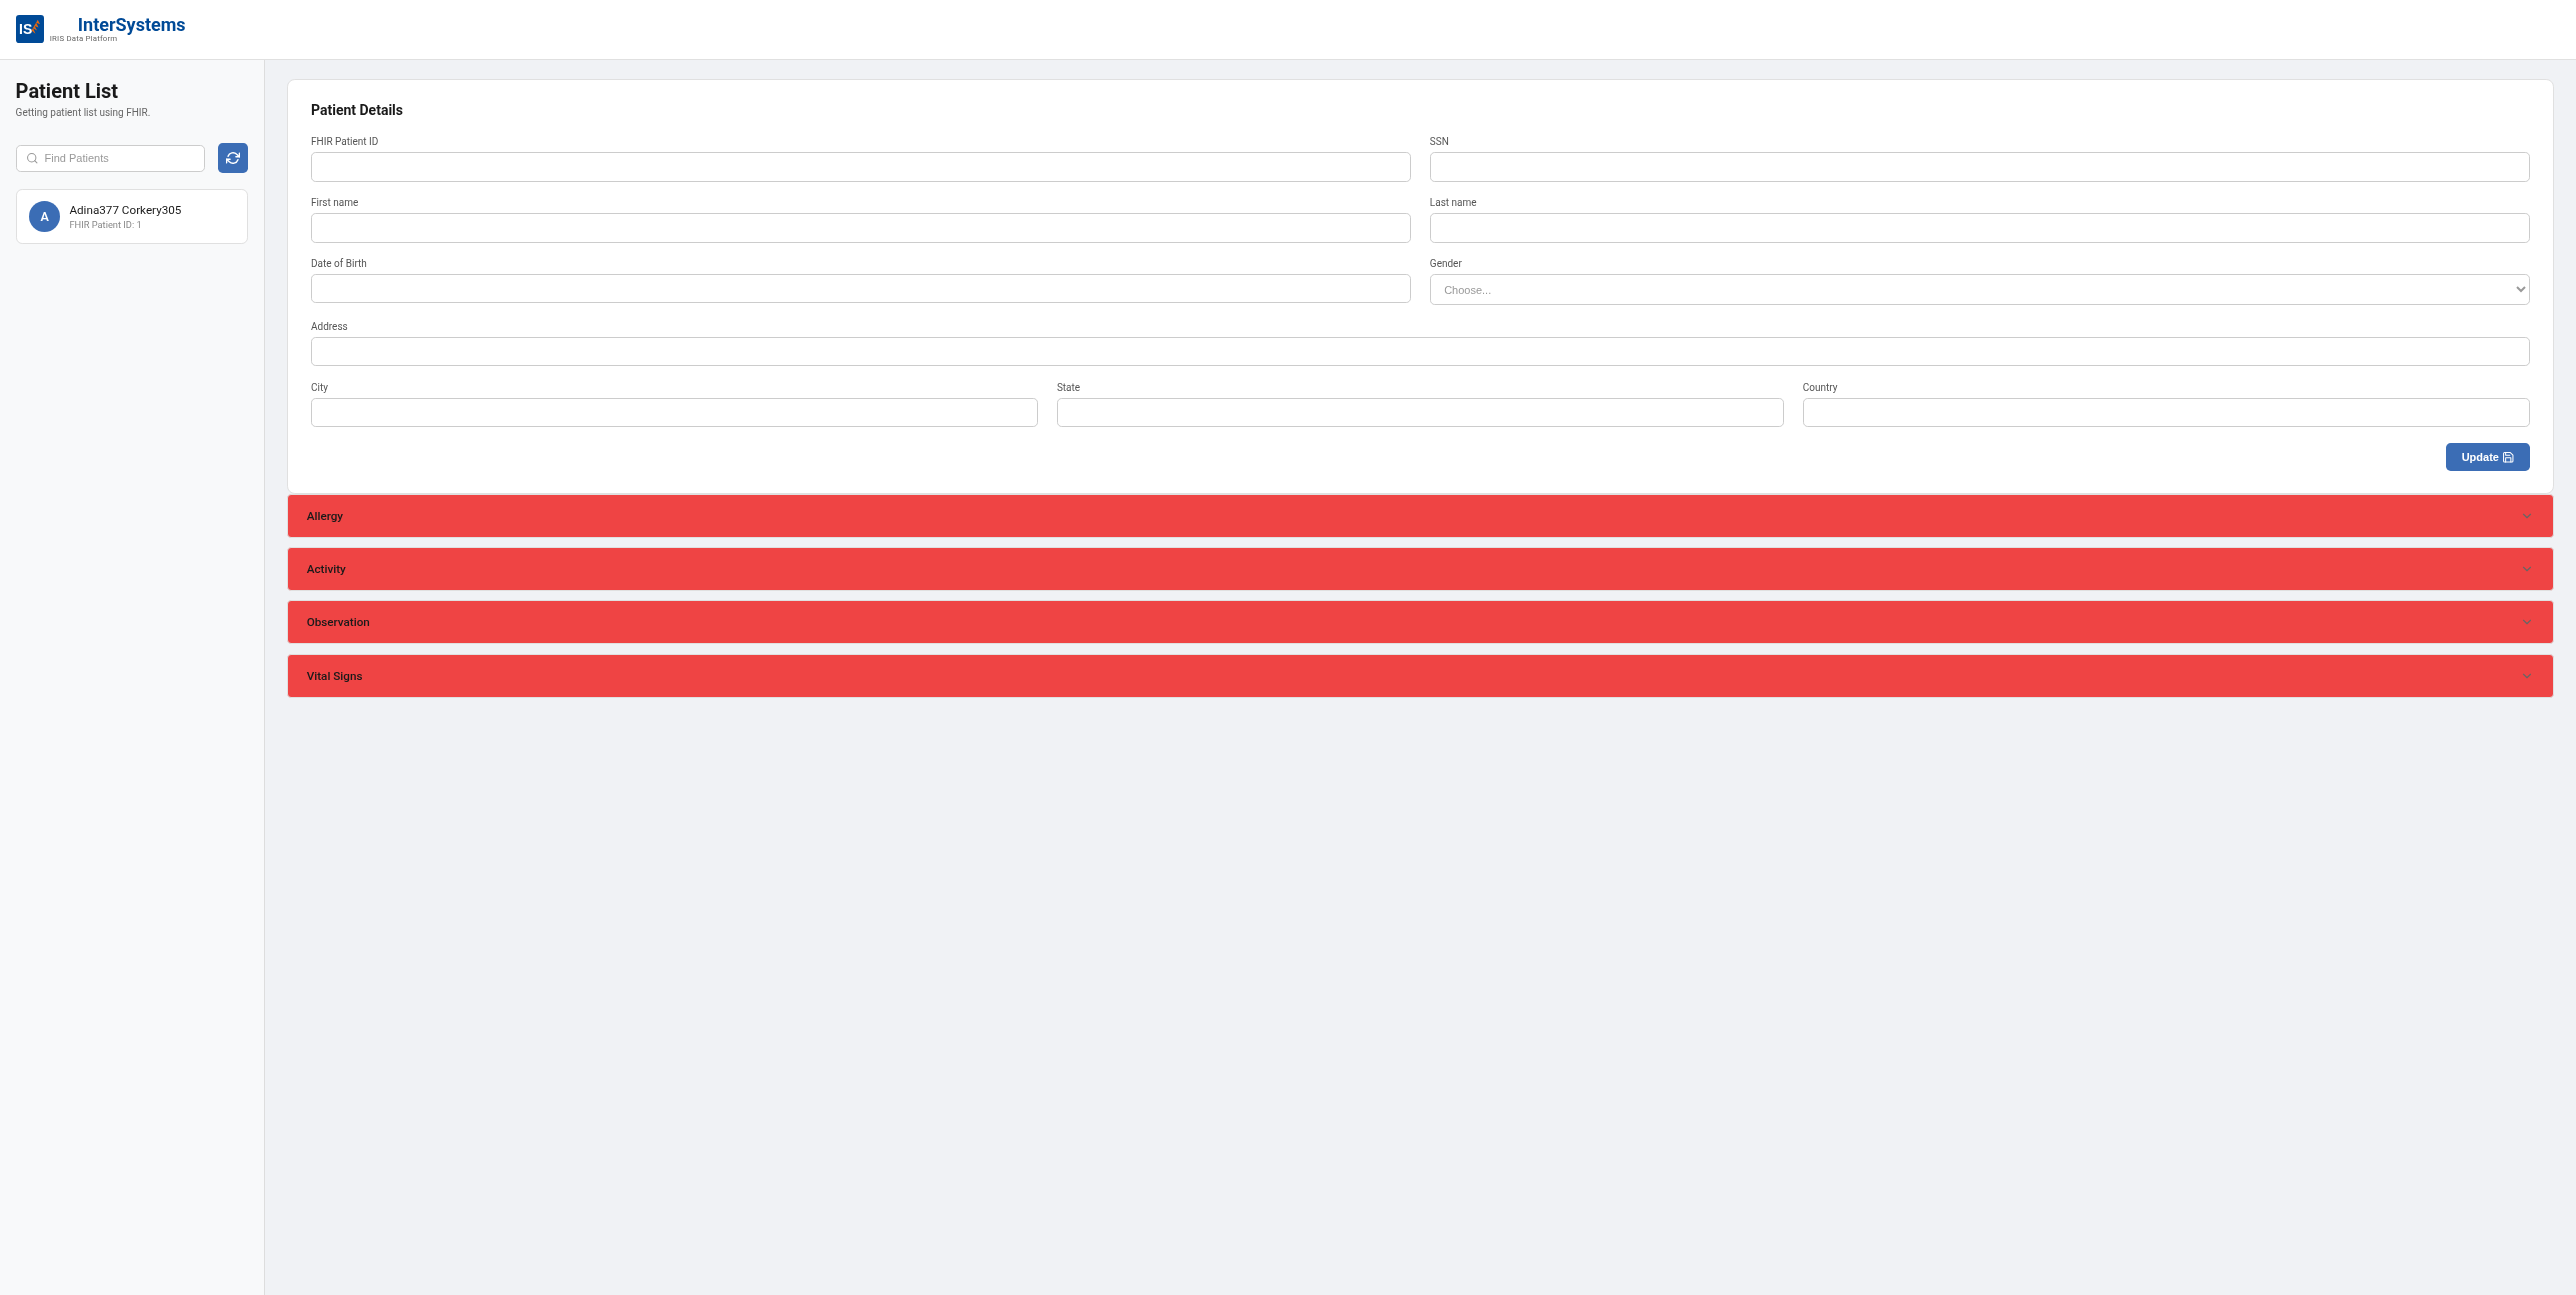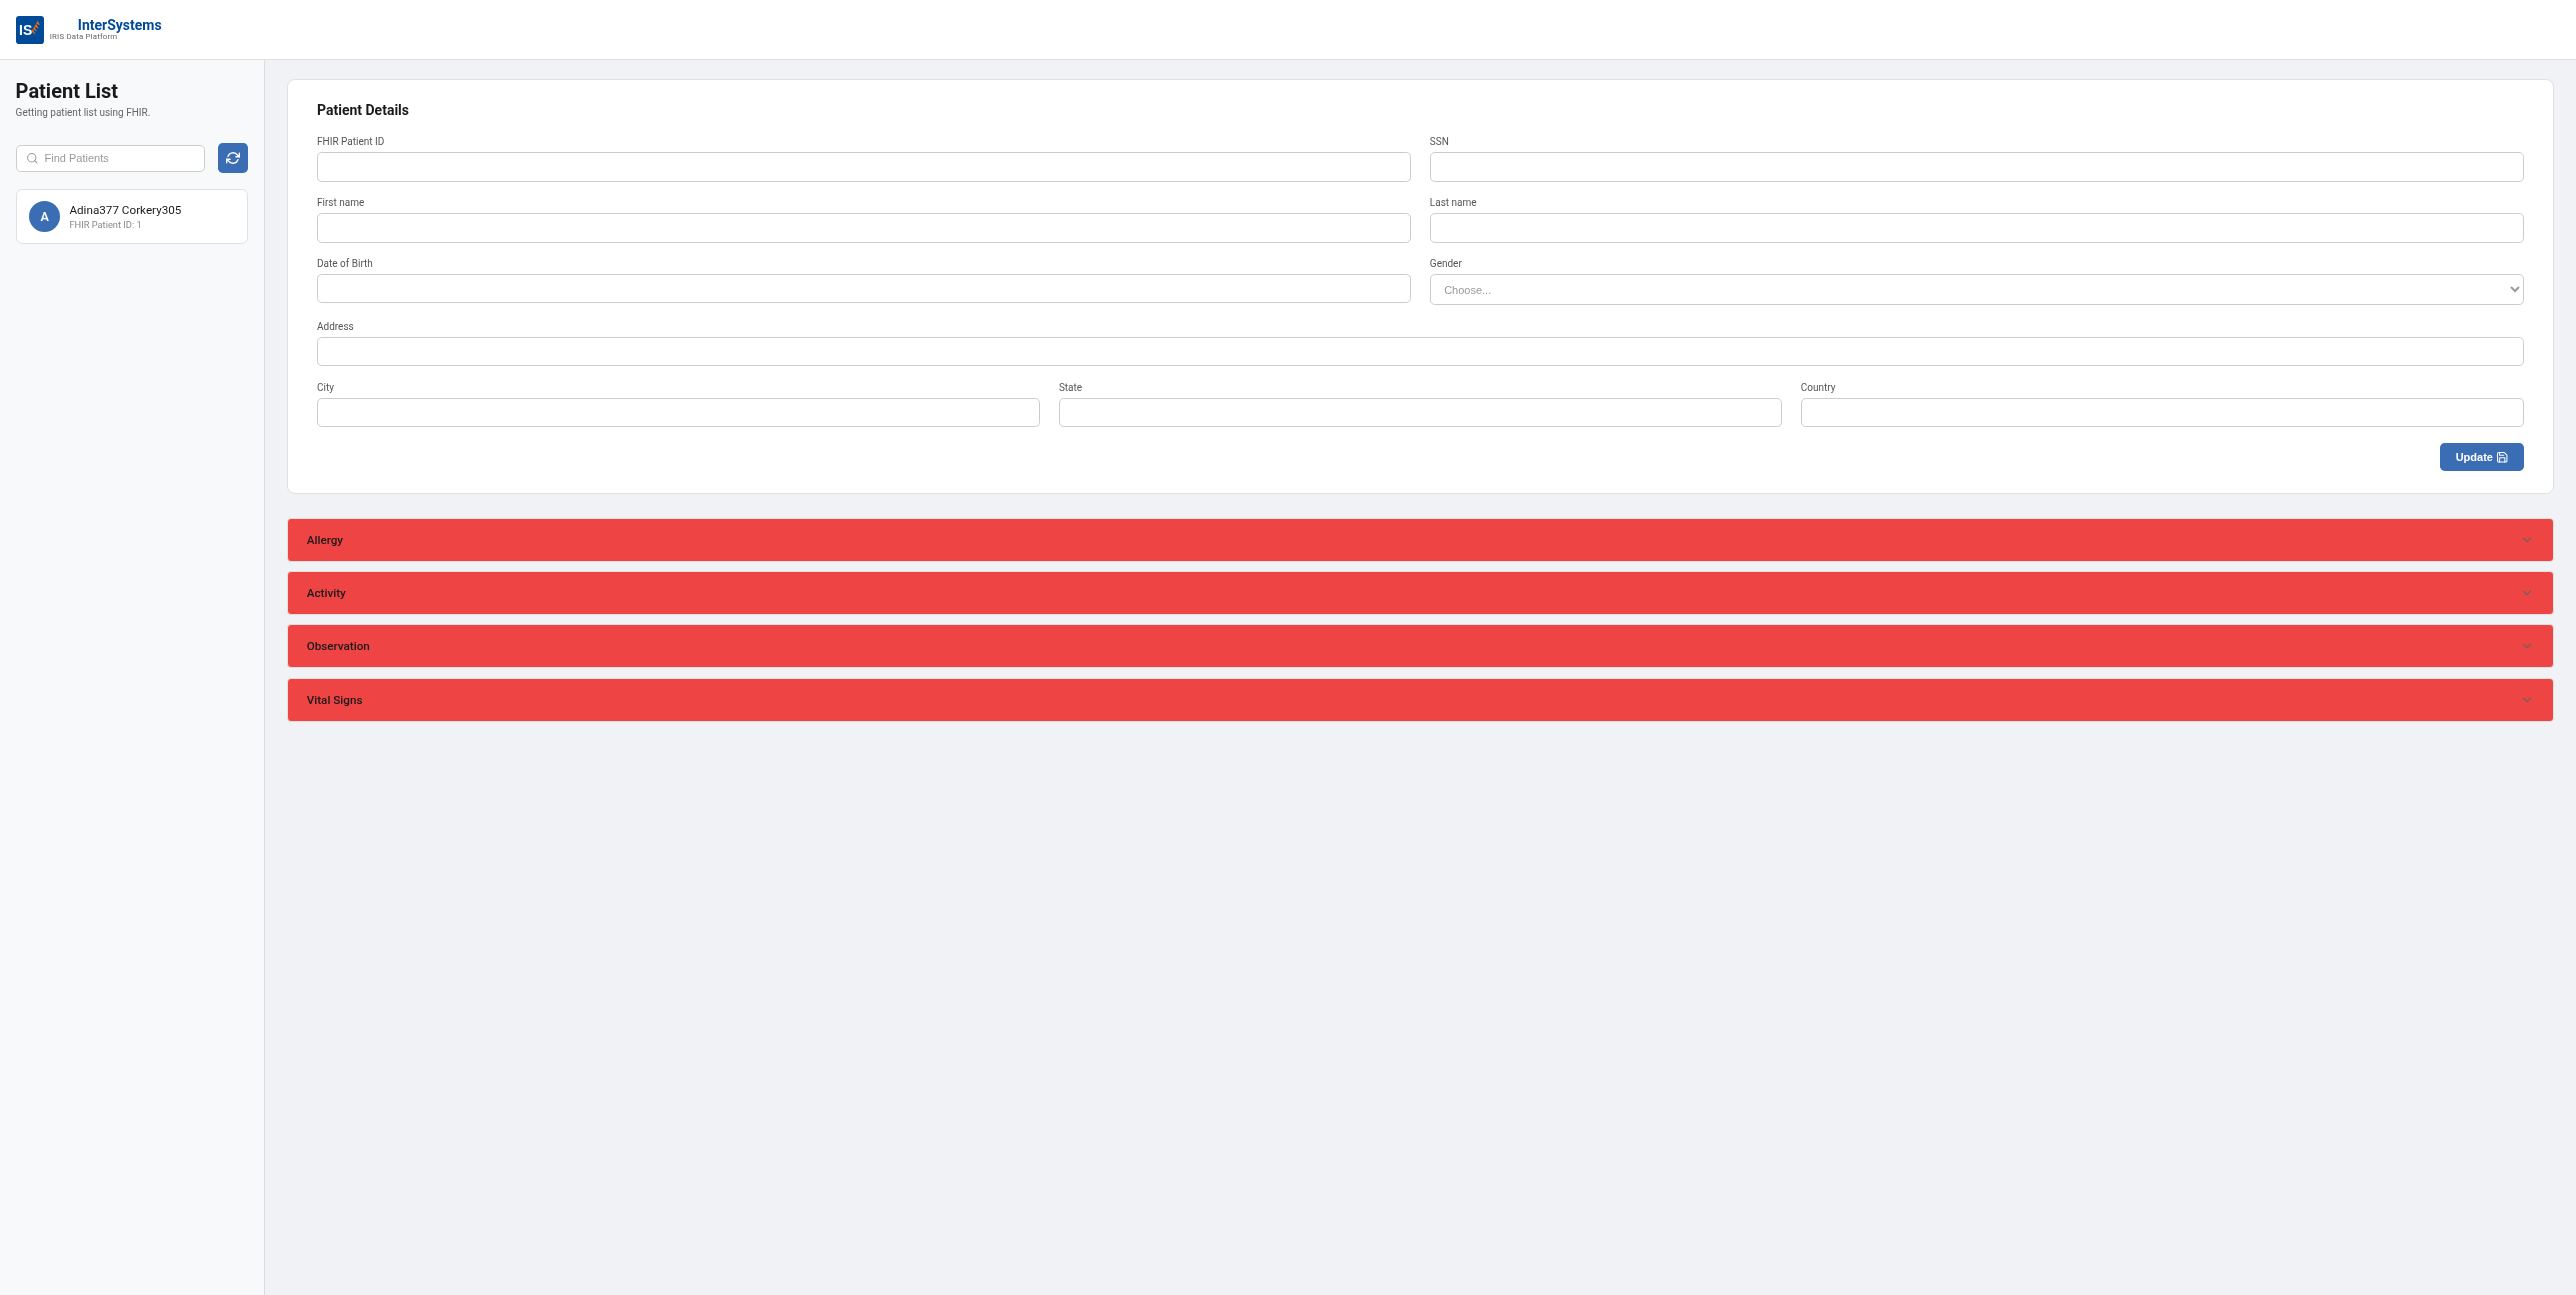--- a/index.html
+++ b/index.html
@@ -36,21 +36,21 @@
       height: 28px;
     }
 
     .logo-text-block {
       display: flex;
       flex-direction: column;
       line-height: 1.1;
     }
 
     .logo-brand {
-      font-size: 14px;
+      font-size: 18px;
       font-weight: 700;
       color: #004a97;
       padding-left: 28px;
     }
 
     .logo-sub {
       font-size: 7.8px;
       color: #666;
       letter-spacing: 0.2px;
     }
@@ -187,22 +187,22 @@
       overflow-y: auto;
       padding: 18.7px 22px;
       background-color: #f0f2f5;
     }
 
     
     .card {
       background: #ffffff;
       border-radius: 7.8px;
       border: 0.8px solid #e0e0e0;
-      padding: 22px 29px;
-      margin-bottom: 24px;
+      padding: 22px 23px;
+      margin-bottom: 0;
     }
 
     .card-title {
       font-size: 14px;
       font-weight: 700;
       color: #1a1a1a;
       margin-bottom: 18.7px;
     }
 
     .form-row {

